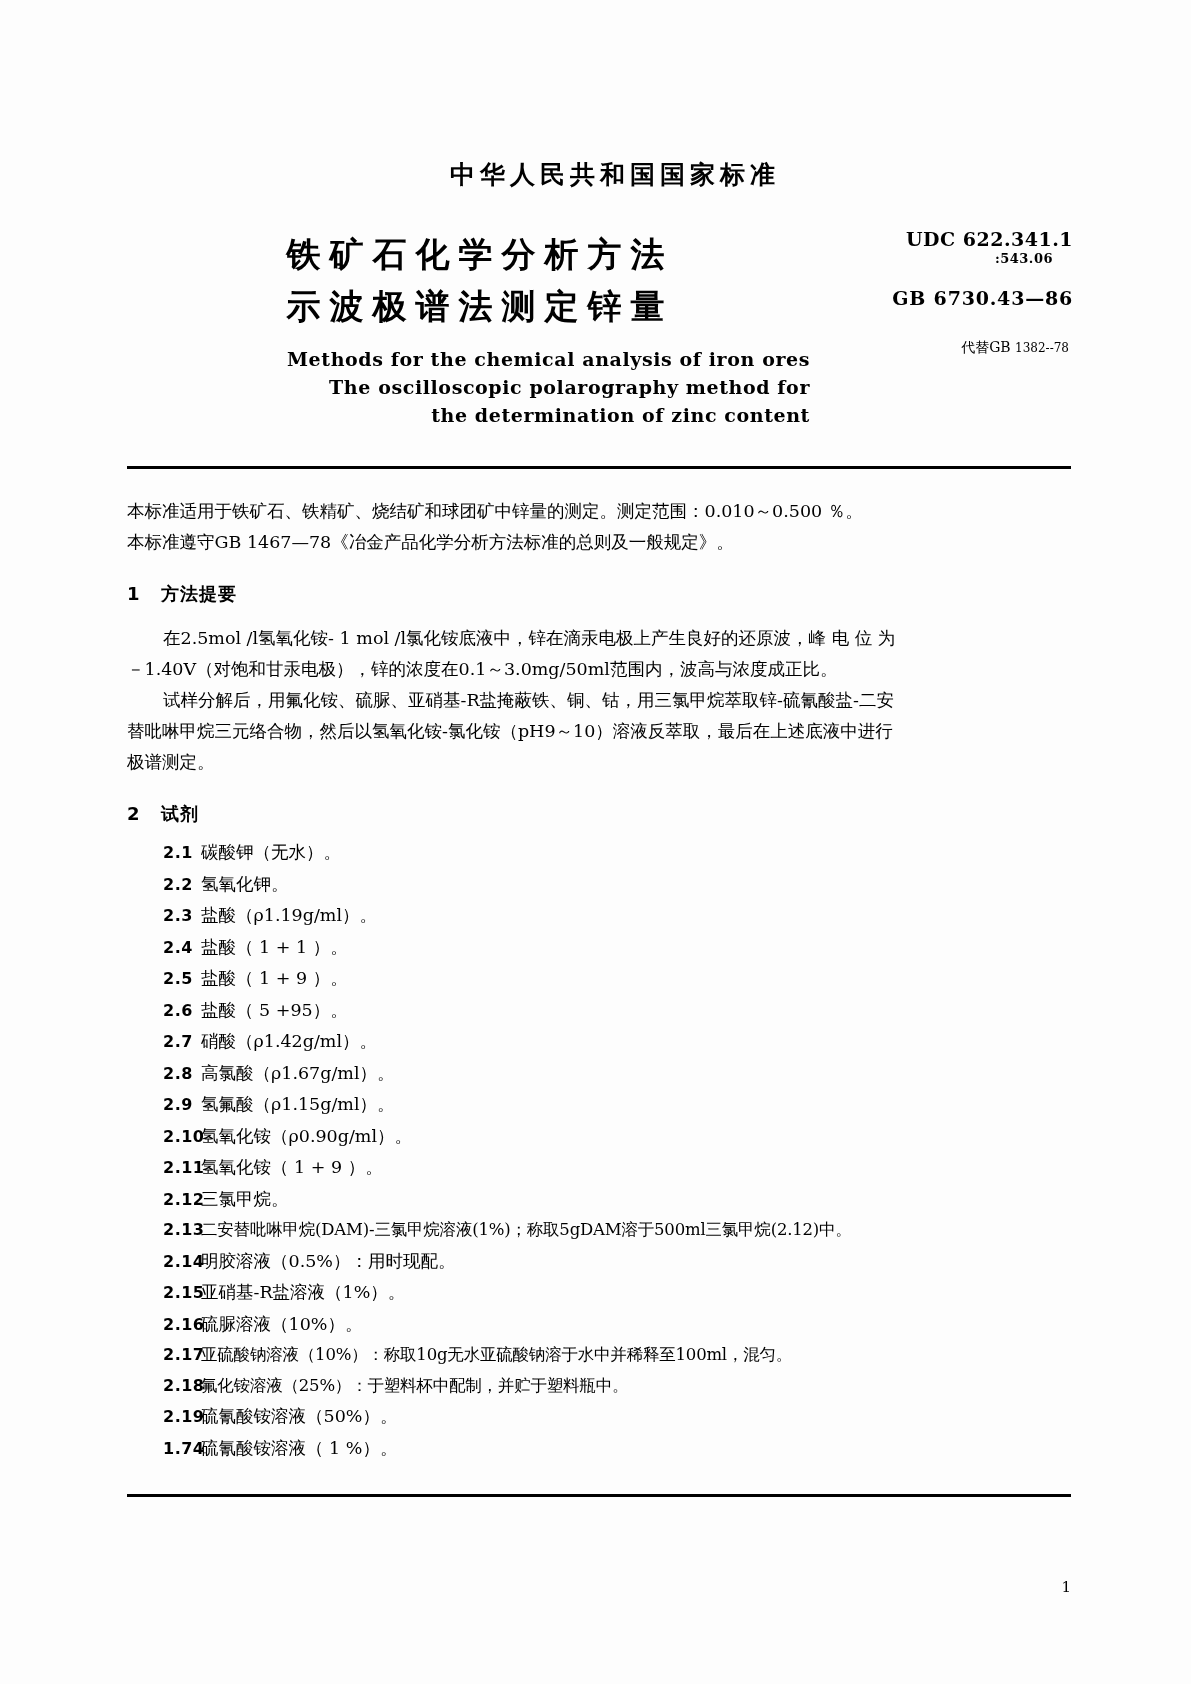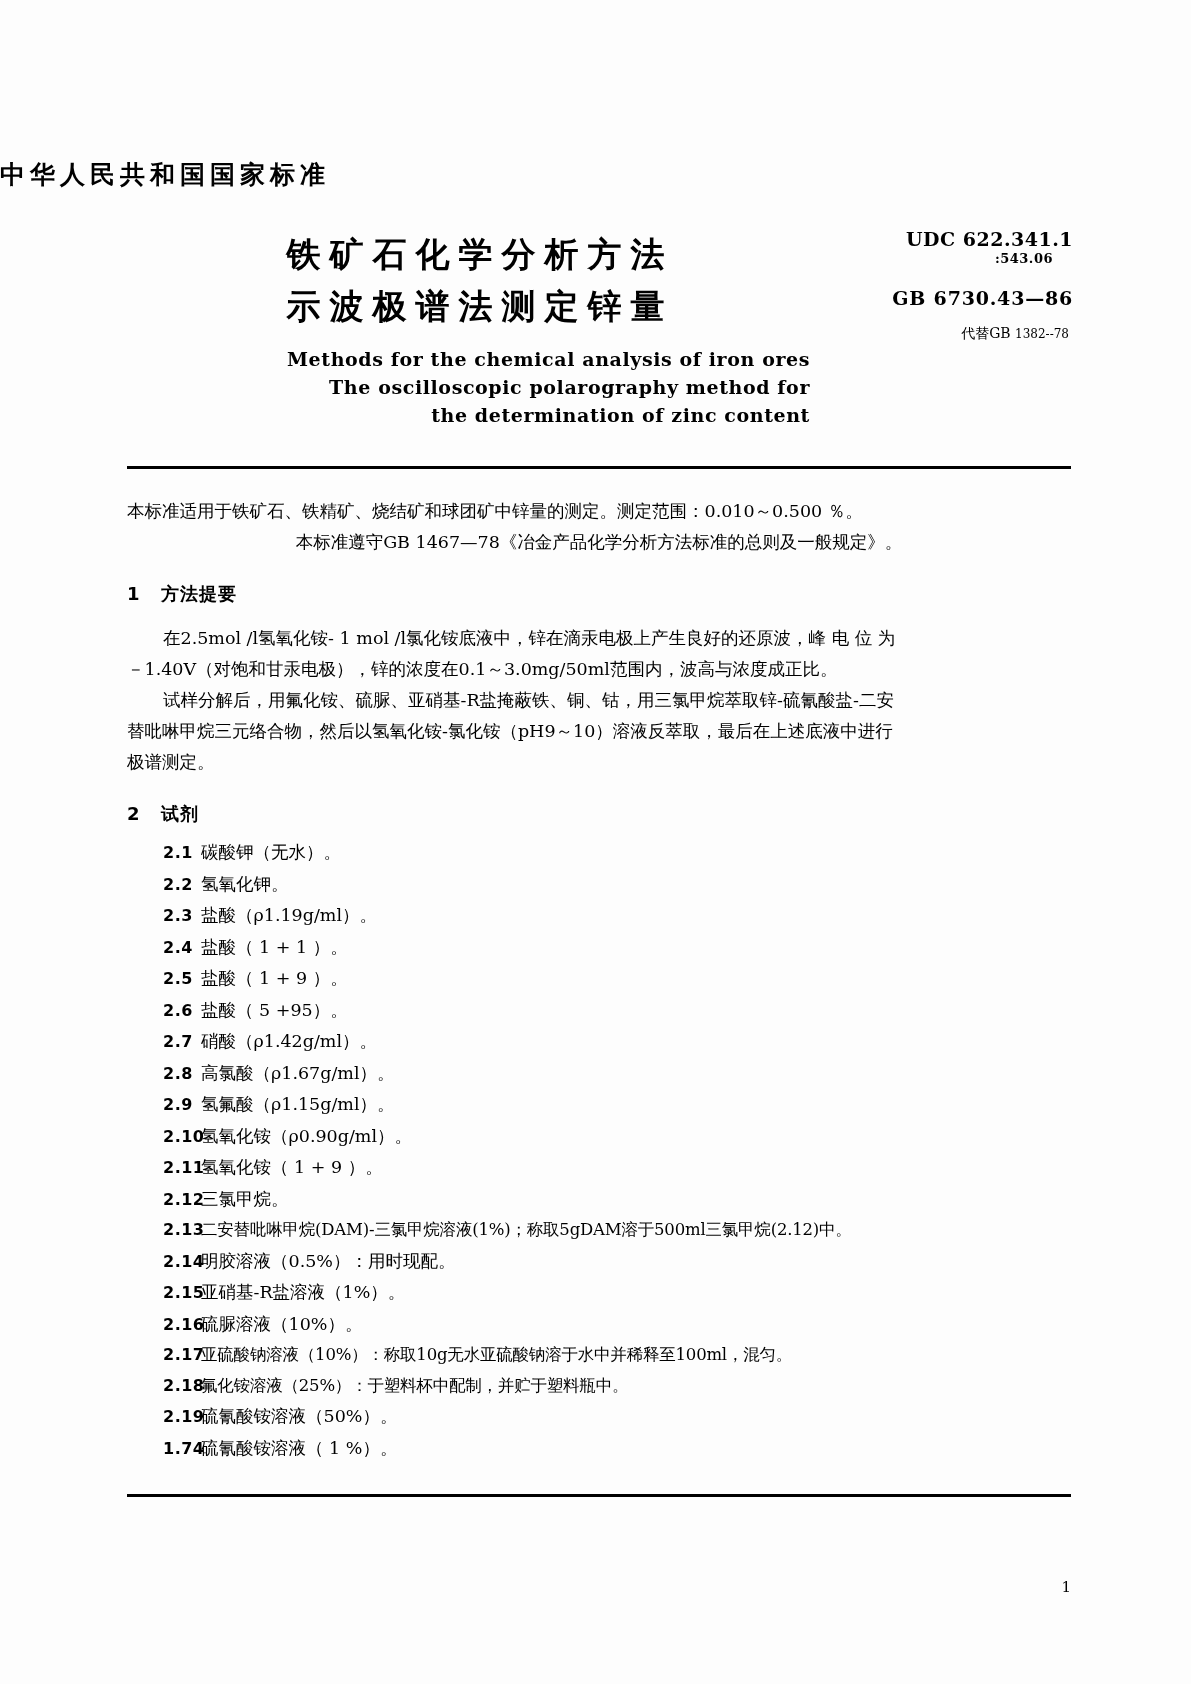--- a/index.html
+++ b/index.html
@@ -17,25 +17,26 @@
     height: 1684px;
     background: #fdfdfd;
     overflow: hidden;
   }
 
   
   .national-std {
     position: absolute;
     left: 0; right: 0;
     top: 158px;
-    text-align: left;
+    text-align: center;
     font-family: "DejaVu Serif", "Liberation Serif", serif;
     font-size: 25px;
     font-weight: 600;
     letter-spacing: 5px;
+    padding-left: 39px;
   }
 
   .title-block {
     position: absolute;
     left: 160px;
     top: 228px;
     width: 640px;
     text-align: center;
   }
   .cn-title {
@@ -85,21 +86,21 @@
     font-size: 19px;
     font-weight: 700;
     letter-spacing: 0.8px;
     white-space: nowrap;
     margin-top: 21px;
   }
   .replace-line {
     font-size: 14px;
     font-weight: 400;
     white-space: nowrap;
-    margin-top: 16px;
+    margin-top: 30px;
     margin-right: 4px;
   }
   .replace-line .small {
     font-size: 12px;
   }
 
   
   .rule-top {
     position: absolute;
     left: 127px;
@@ -143,21 +144,20 @@
     display: inline-block;
     width: 34px;
     font-family: "DejaVu Sans", "Liberation Sans", sans-serif;
     font-weight: 700;
   }
   .lead {
     margin-top: 14px;
   }
   .gap-after {
     margin-bottom: 14px;
-    text-align: center;
   }
 
   
   .reagents {
     margin-top: 4px;
   }
   .reagent {
     display: flex;
     align-items: baseline;
     line-height: 30.5px;

